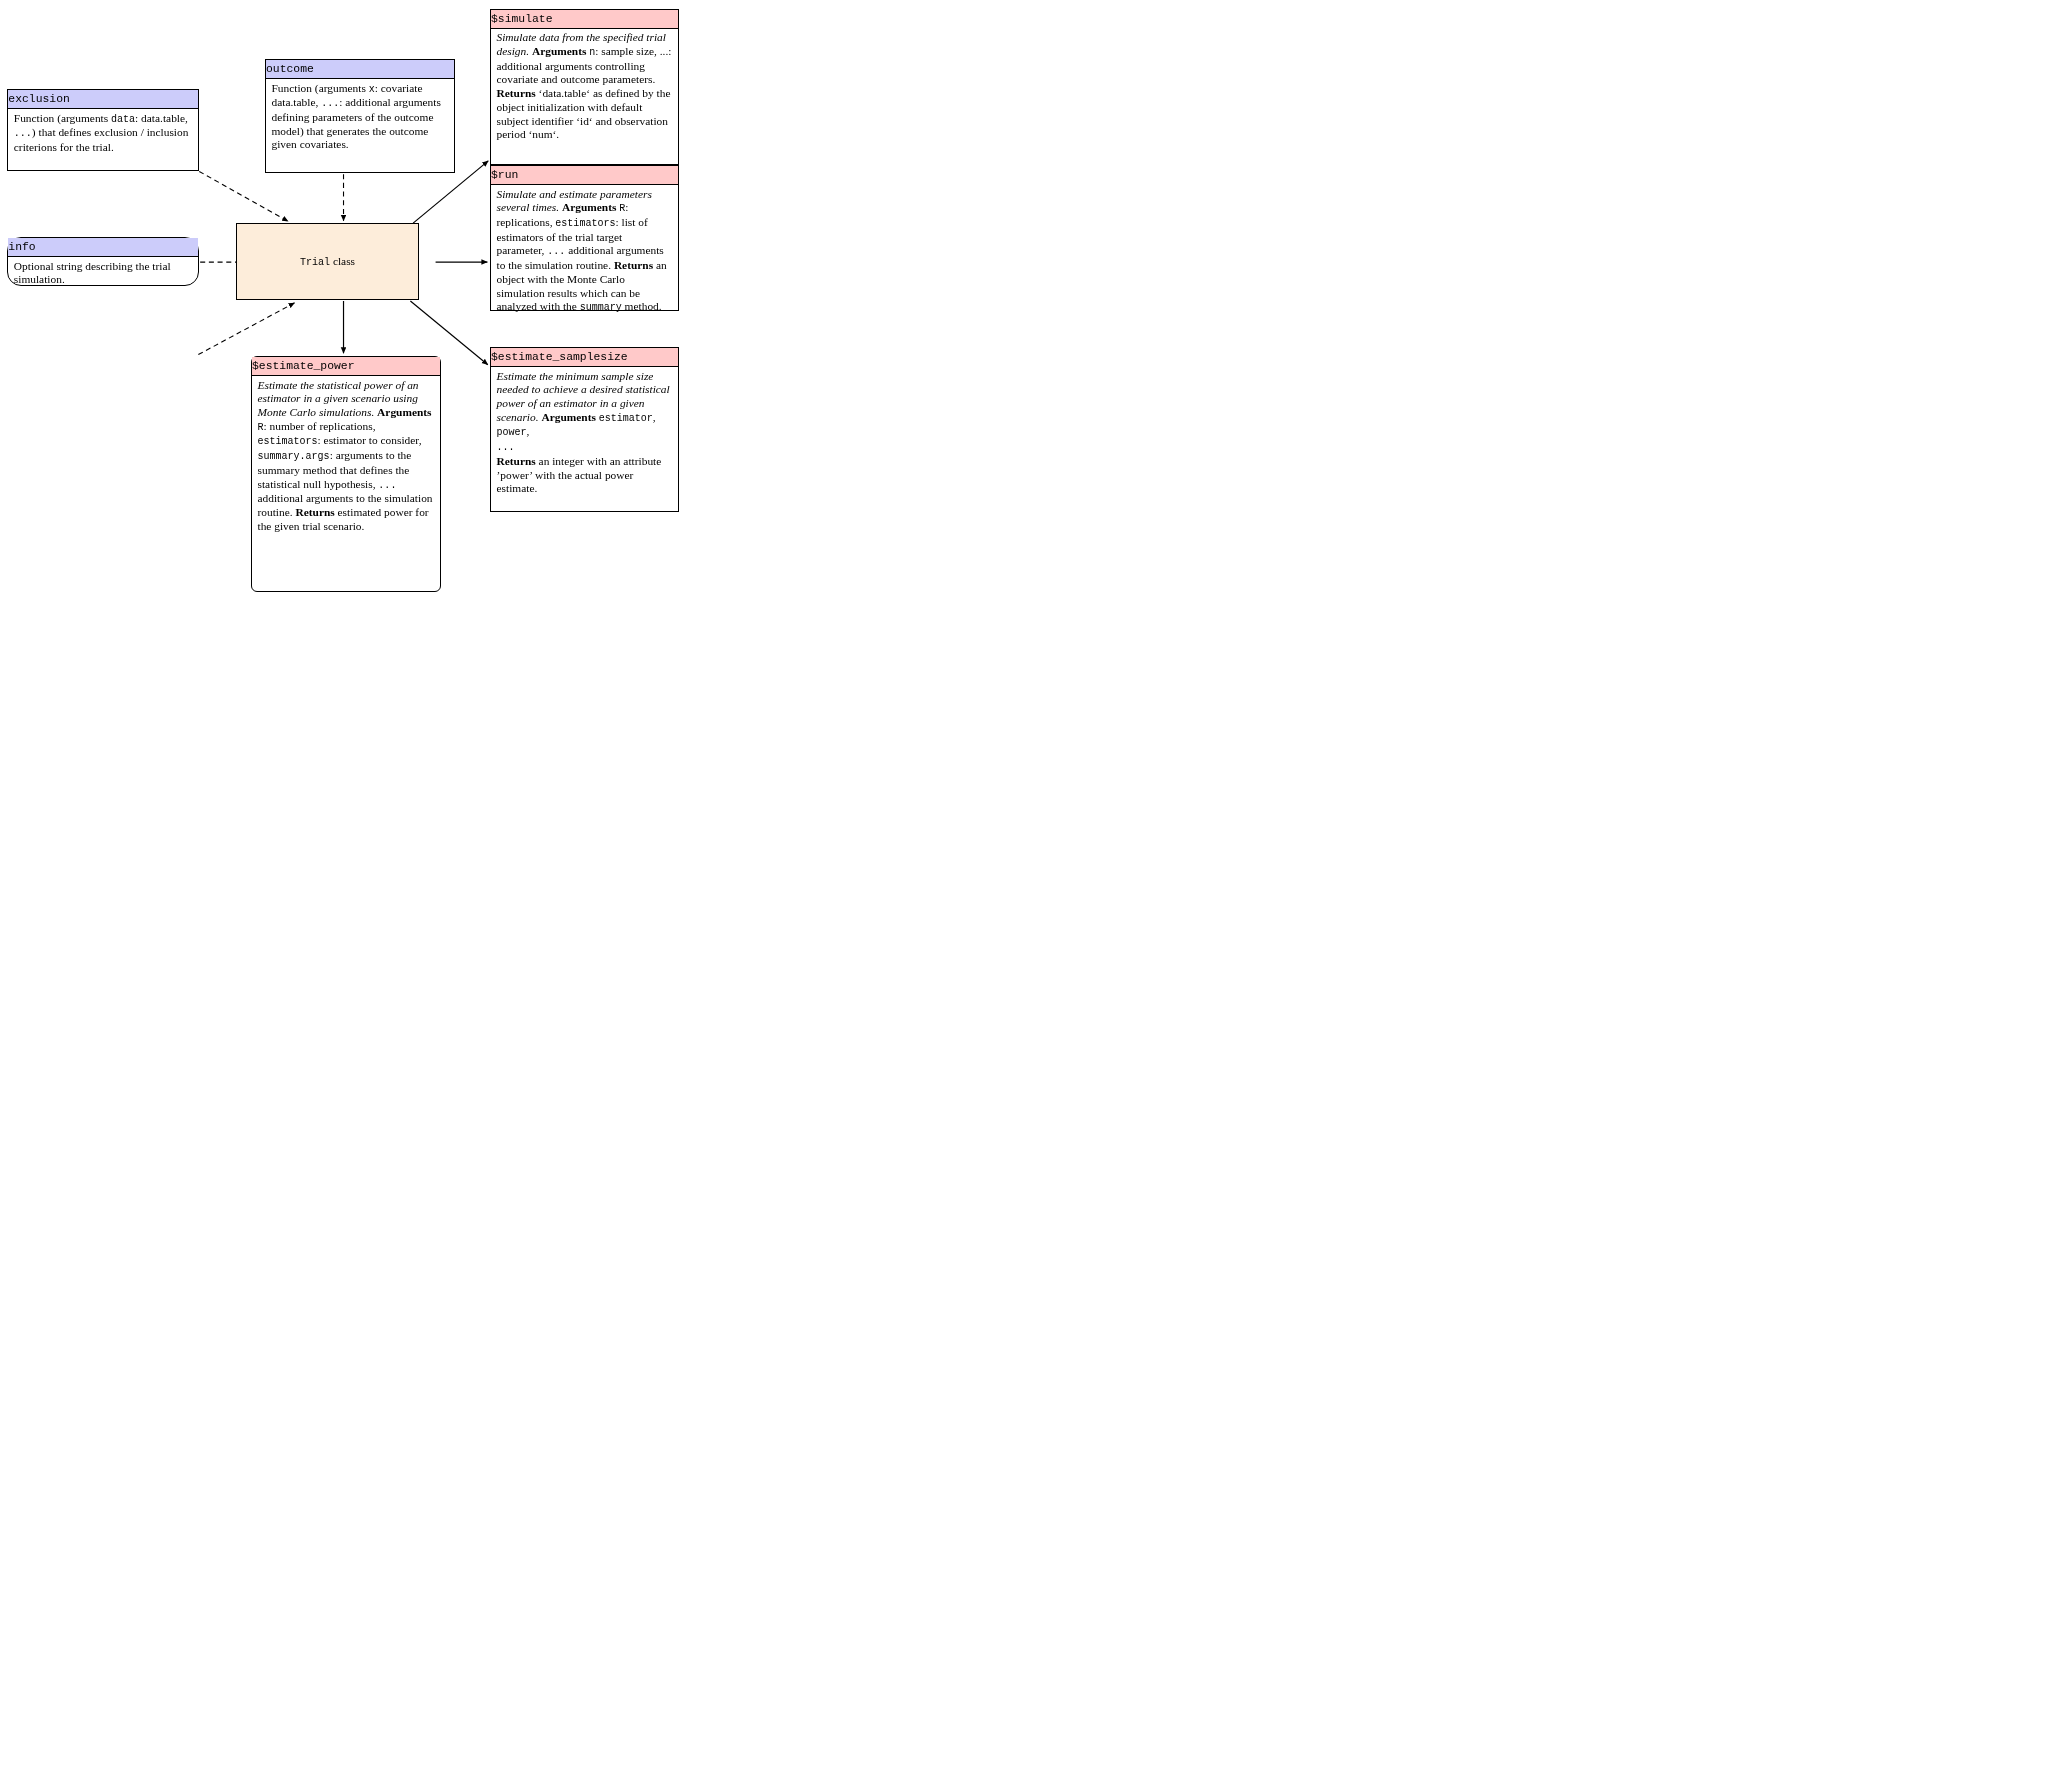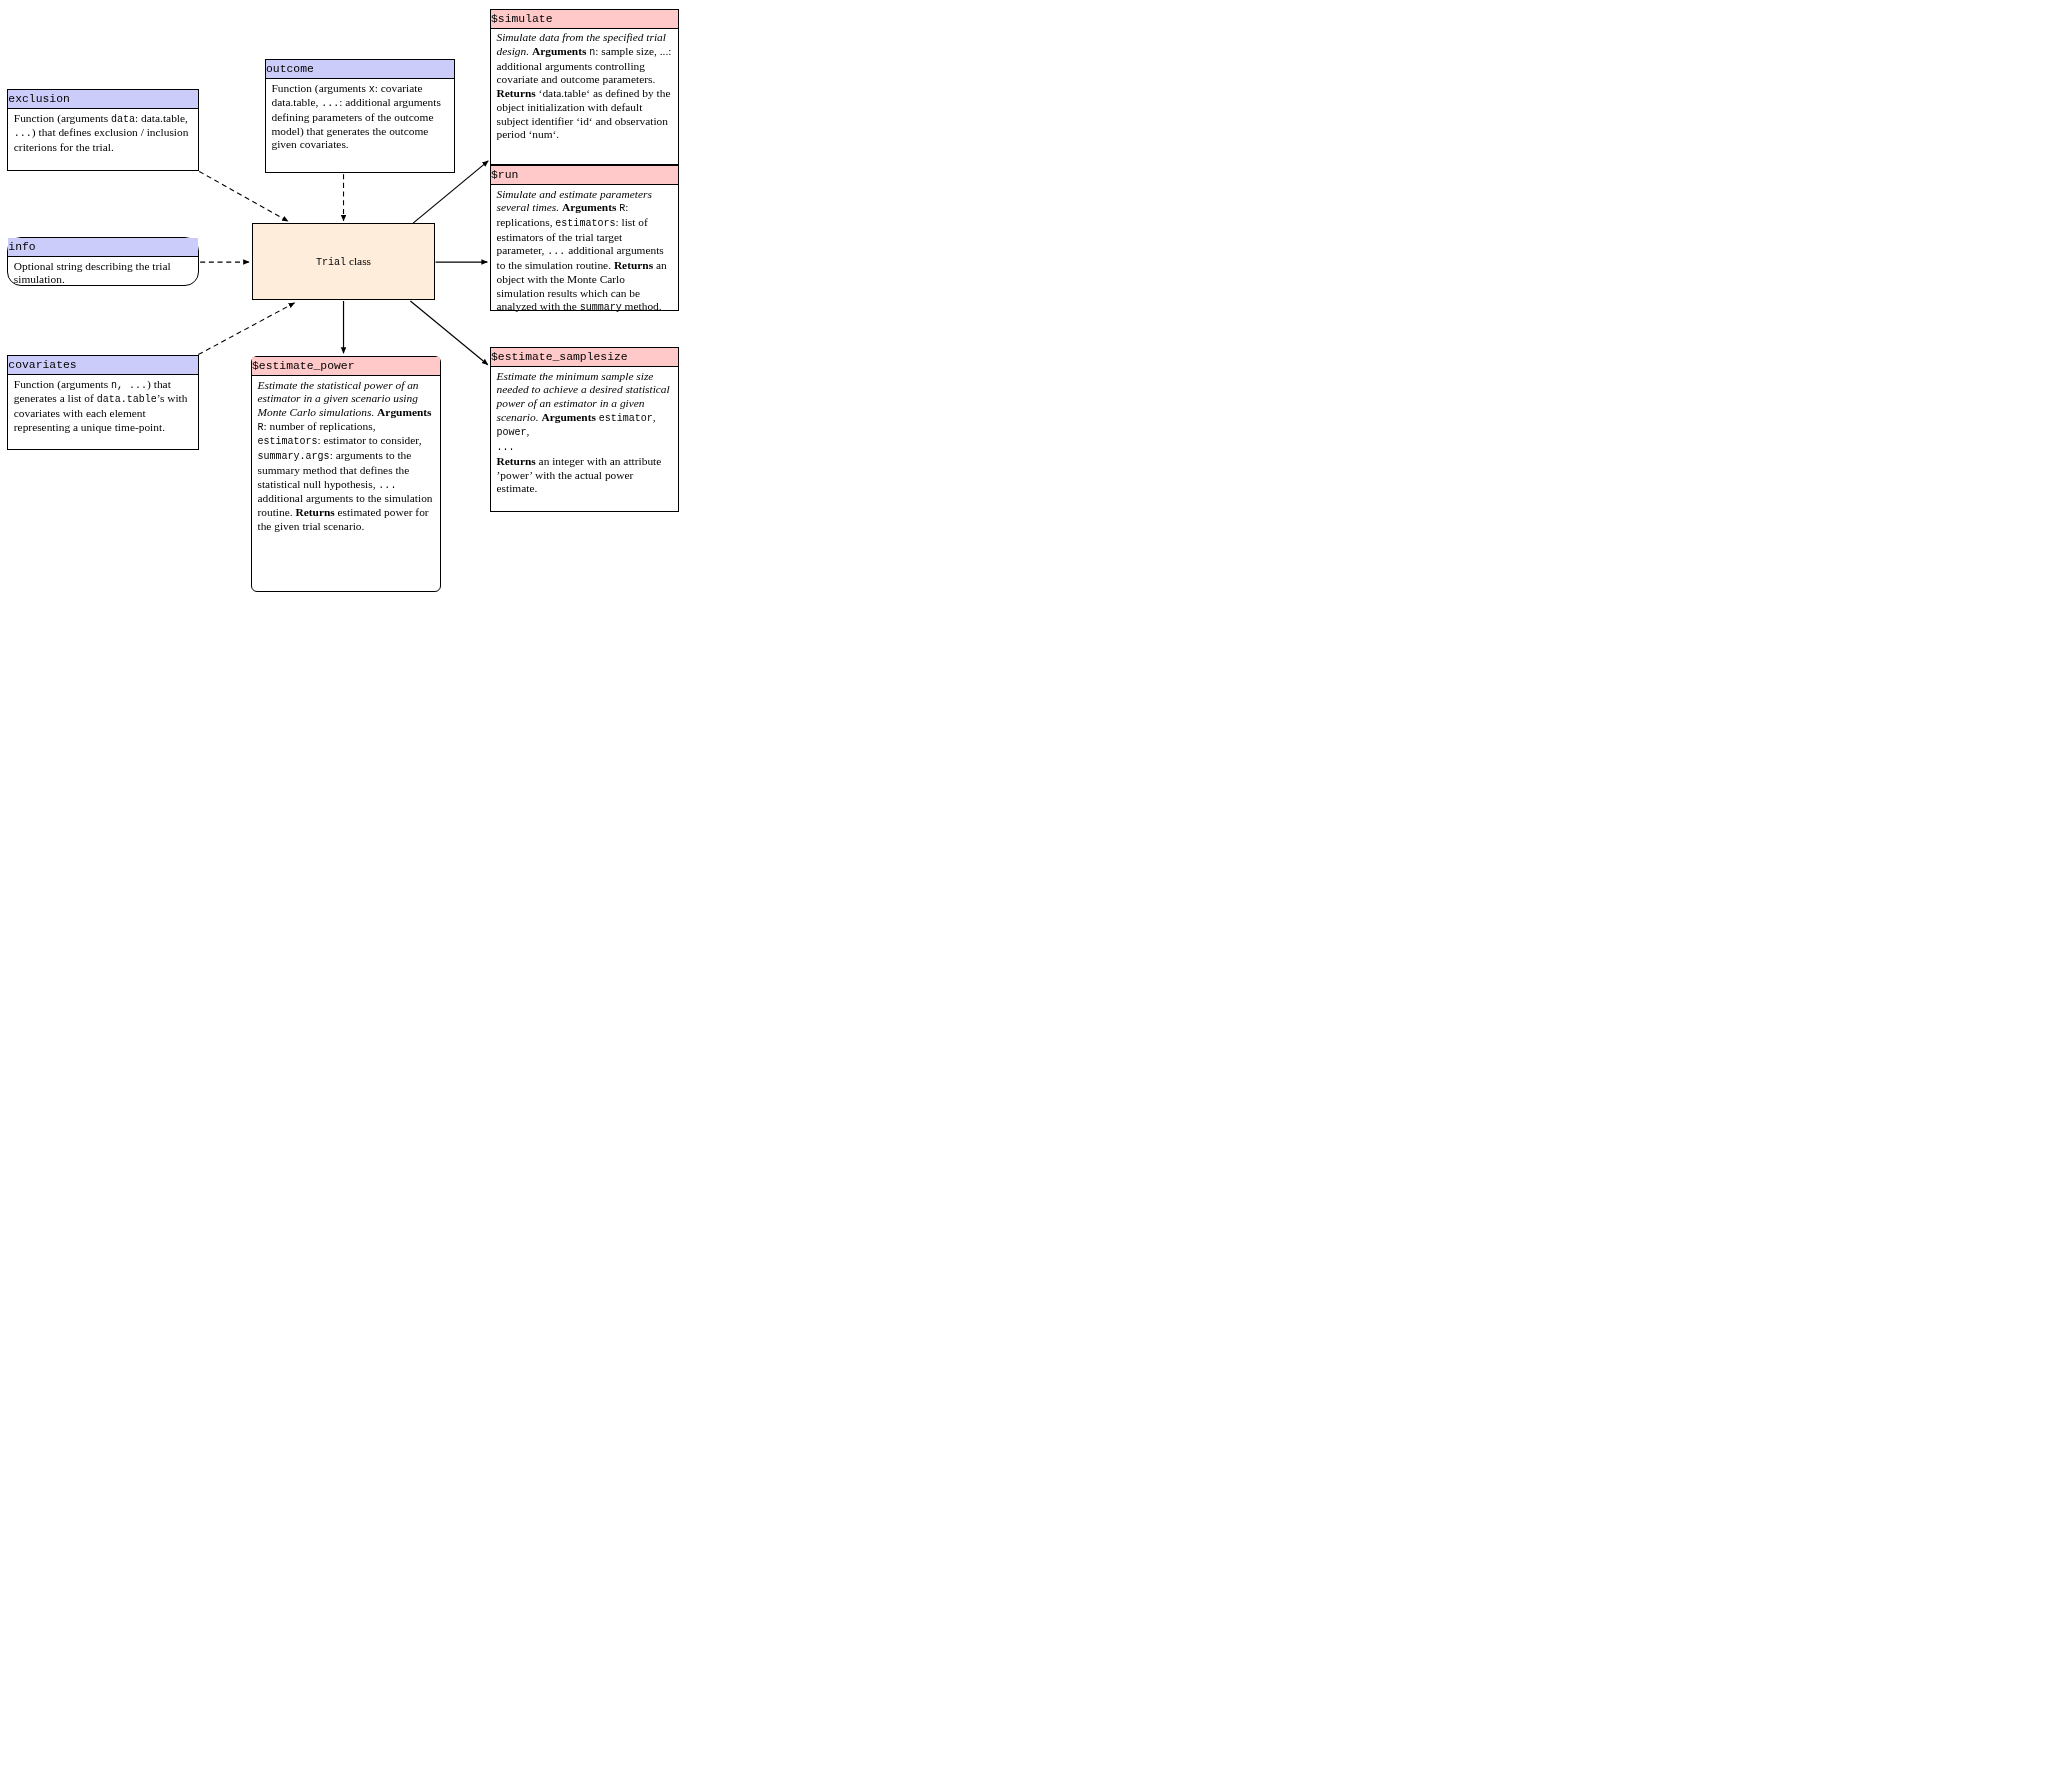--- a/index.html
+++ b/index.html
@@ -41,21 +41,21 @@
     font-size:11.4px;
     line-height:13.7px;
     text-align:left;
   }
   .seg-serif{}
   .seg-italic{font-style:italic;}
   .seg-bold{font-weight:bold;margin-top:45px;}
   .seg-mono{font-family:"Liberation Mono", monospace;font-size:0.88em;}
   #node-trial{
     position:absolute;
-    left:252px;top:223px;width:183px;height:77px;
+    left:236px;top:223px;width:183px;height:77px;
     background:var(--trial_fill);
     border:1.2px solid var(--border_color);
     box-sizing:border-box;
     display:flex;align-items:center;justify-content:center;
     font-size:11.4px;
   }
   
   #node-exclusion{left:7.3px;top:89px;width:192px;height:82px;}
   #node-info{left:7.3px;top:237px;width:192px;height:49px;border-radius:14px;}
   #node-covariates{left:7.3px;top:355px;width:192px;height:95px;}
@@ -101,24 +101,20 @@
   <div class="node purple" id="node-outcome">
     <div class="hdr">outcome</div>
     <div class="body"><span class="seg-serif">Function (arguments </span><span class="seg-mono">x</span><span class="seg-serif">: covariate data.table, </span><span class="seg-mono">...</span><span class="seg-serif">: additional arguments defining parameters of the outcome model) that generates the outcome given covariates.</span></div>
   </div>
 
   <div class="node purple" id="node-info">
     <div class="hdr">info</div>
     <div class="body"><span class="seg-serif">Optional string describing the trial simulation.</span></div>
   </div>
 
-  <div class="node purple" id="node-covariates">
-    <div class="hdr">covariates</div>
-    <div class="body"><span class="seg-serif">Function (arguments </span><span class="seg-mono">n, ...</span><span class="seg-serif">) that generates a list of </span><span class="seg-mono">data.table</span><span class="seg-serif">’s with covariates with each element representing a unique time-point.</span></div>
-  </div>
 
   <div id="node-trial">
     <span><span class="seg-mono">Trial</span><span class="seg-serif"> class</span></span>
   </div>
 
   <div class="node pink" id="node-simulate">
     <div class="hdr">$simulate</div>
     <div class="body"><span class="seg-italic">Simulate data from the specified trial design. </span><span class="seg-bold">Arguments </span><span class="seg-mono">n</span><span class="seg-serif">: sample size, ...: additional arguments controlling covariate and outcome parameters. </span><span class="seg-bold">Returns </span><span class="seg-serif">‘data.table‘ as defined by the object initialization with default subject identifier ‘id‘ and observation period ‘num‘.</span></div>
   </div>
 

